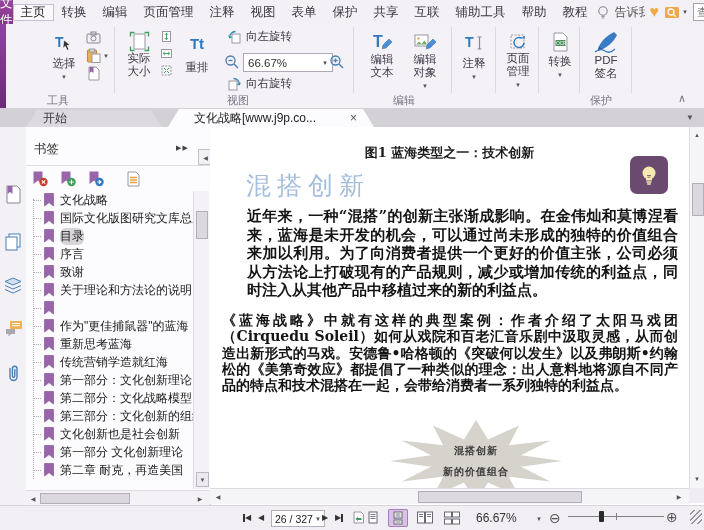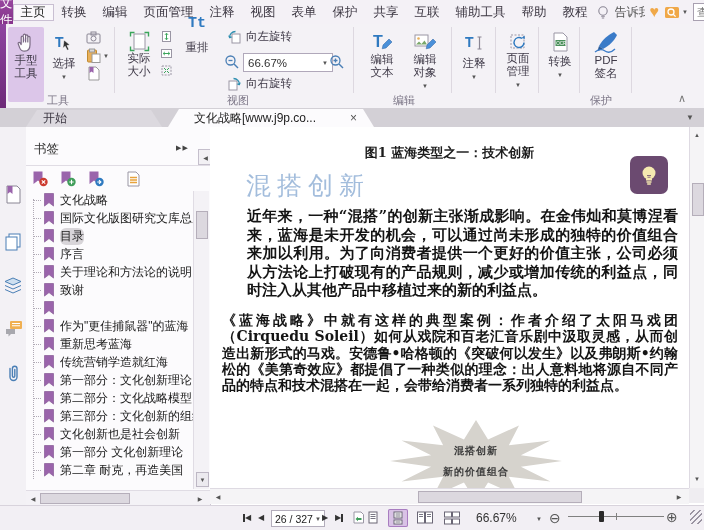--- a/index.html
+++ b/index.html
@@ -139,26 +139,20 @@
         <span class="mini-arrow">▼</span>
       </span>
       <input id="find-box" placeholder="查找" style="">
 
     </div>
   </div>
 
   <div id="ribbon" class="ab"></div>
   <div id="ribbon-edge" class="ab"></div>
 
-  <div class="ab rbtn" style="left:8px;top:27px;width:36px;height:70px;background:#dcc6e9;border-radius:2px;padding-top:5px;">
-    <svg width="22" height="22" viewBox="0 0 22 22">
-        <path d="M6.2 11.5V5.2c0-1.5 2.2-1.5 2.2 0V10m0-6.8c0-1.5 2.2-1.5 2.2 0V10m0-6c0-1.4 2.2-1.4 2.2 0v6m0-4.6c0-1.4 2.2-1.4 2.2 0v7.4c0 4-1.8 6.4-5.4 6.4-2.8 0-4.2-1.4-5-3.6l-1.4-3.8c-.5-1.3 1.2-2 1.9-.9l1.1 1.7" fill="#fdfdfd" stroke="#7a6a84" stroke-width="1.2" stroke-linecap="round" stroke-linejoin="round"></path>
-      </svg>
-    <span class="lbl">手型工具</span>
-  </div>
   <div class="ab rbtn" style="left:46px;top:27px;width:36px;height:70px;padding-top:6px;">
     <svg width="20" height="20" viewBox="0 0 20 20">
         <text x="1" y="14" font-size="14" font-weight="bold" fill="#2f7ac0">T</text>
         <path d="M10 7l6 5-3 .5 2 4-1.8.8-2-4-2.4 2z" fill="#333" stroke="#fff" stroke-width=".6"></path>
       </svg>
     <span style="margin-top:4px;">选择</span>
     <span class="drop">▼</span>
   </div>
   <div class="ab" style="left:86px;top:30px;">
     <svg width="15" height="15" viewBox="0 0 15 15">
@@ -202,21 +196,21 @@
         <rect x="1.5" y="2.5" width="10" height="8" fill="#fff" stroke="#9a96a4"></rect>
         <path d="M3.5 6.5h6M4.8 5l-1.6 1.5L4.8 8M8.2 5l1.6 1.5L8.2 8" fill="none" stroke="#3aa55a"></path>
       </svg>
   </div>
   <div class="ab" style="left:160px;top:64px;">
     <svg width="13" height="13" viewBox="0 0 13 13">
         <rect x="2" y="2" width="9" height="9" fill="none" stroke="#9a96a4" stroke-dasharray="2 1.2"></rect>
         <path d="M4 4l2 2M9 9L7 7M9 4L7 6M4 9l2-2" stroke="#3aa55a"></path>
       </svg>
   </div>
-  <div class="ab rbtn" style="left:178px;top:11px;width:38px;height:70px;padding-top:6px;font-family:Liberation Mono, monospace;">
+  <div class="ab rbtn" style="left:178px;top:31px;width:38px;height:70px;padding-top:6px;">
     <span style="color:#2f7ac0;font-weight:bold;font-size:15px;height:20px;">Tt</span>
     <span style="margin-top:4px;">重排</span>
   </div>
   <div class="ab" style="left:224px;top:54px;">
     <svg width="15" height="15" viewBox="0 0 15 15">
         <circle cx="6.5" cy="6.5" r="4.5" fill="none" stroke="#4a7fb5" stroke-width="1.3"></circle>
         <path d="M10 10l4 4" stroke="#4a7fb5" stroke-width="1.5"></path>
         <path d="M4.5 6.5h4" stroke="#4a7fb5" stroke-width="1.3"></path>
       </svg>
   </div>
@@ -418,28 +412,28 @@
           <svg class="bm-flag" width="12" height="14" viewBox="0 0 12 14">
             <path d="M1.5.5h9v12.6L6 9.6l-4.5 3.5z" fill="#9a64ab" stroke="#7a4a8a" stroke-width=".6"></path>
           </svg>
           <span class="bm-label">序言</span>
         </div>
       <div class="bm-item">
           <span class="bm-stub"></span>
           <svg class="bm-flag" width="12" height="14" viewBox="0 0 12 14">
             <path d="M1.5.5h9v12.6L6 9.6l-4.5 3.5z" fill="#9a64ab" stroke="#7a4a8a" stroke-width=".6"></path>
           </svg>
+          <span class="bm-label">致谢</span>
+        </div>
+      <div class="bm-item">
+          <span class="bm-stub"></span>
+          <svg class="bm-flag" width="12" height="14" viewBox="0 0 12 14">
+            <path d="M1.5.5h9v12.6L6 9.6l-4.5 3.5z" fill="#9a64ab" stroke="#7a4a8a" stroke-width=".6"></path>
+          </svg>
           <span class="bm-label">关于理论和方法论的说明</span>
-        </div>
-      <div class="bm-item">
-          <span class="bm-stub"></span>
-          <svg class="bm-flag" width="12" height="14" viewBox="0 0 12 14">
-            <path d="M1.5.5h9v12.6L6 9.6l-4.5 3.5z" fill="#9a64ab" stroke="#7a4a8a" stroke-width=".6"></path>
-          </svg>
-          <span class="bm-label">致谢</span>
         </div>
       <div class="bm-item">
           <span class="bm-stub"></span>
           <svg class="bm-flag" width="12" height="14" viewBox="0 0 12 14">
             <path d="M1.5.5h9v12.6L6 9.6l-4.5 3.5z" fill="#9a64ab" stroke="#7a4a8a" stroke-width=".6"></path>
           </svg>
         </div>
       <div class="bm-item">
           <span class="bm-stub"></span>
           <svg class="bm-flag" width="12" height="14" viewBox="0 0 12 14">

